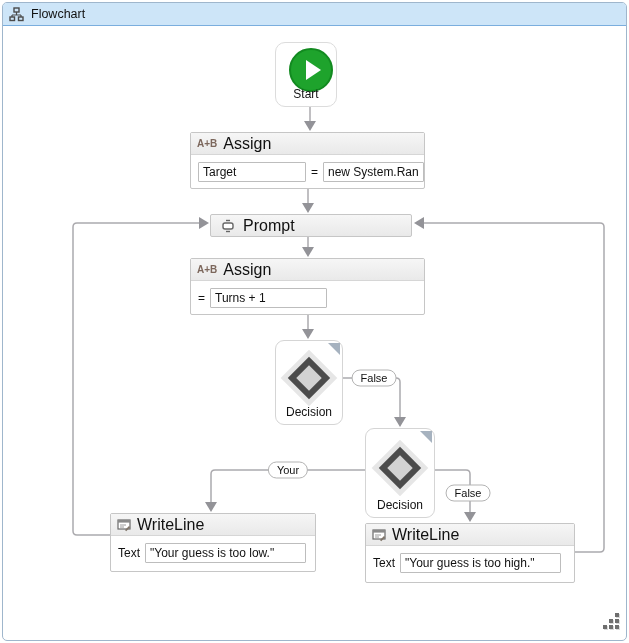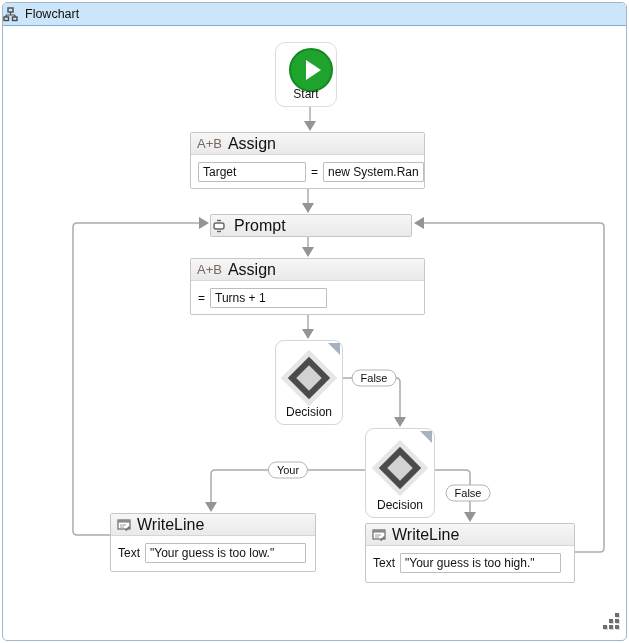--- a/index.html
+++ b/index.html
@@ -1,42 +1,42 @@
 <!DOCTYPE html>
 <html style="--titlebar-bg: #cde5f8; --titlebar-border: #7aaede; --outer-border: #9fb6cc; --connector: #abaaae; --arrow: #939398; --box-border: #c6c6c6; --header-bg-top: #f6f6f6; --header-bg-bottom: #e9e9e9; --input-border: #bdbdbd; --start-green: #1ea32c; --start-green-dark: #128a20; --diamond-dark: #4b4b4b; --diamond-light: #d2d2d2; --diamond-halo: #e6e6e6; --pill-border: #b3b3b3;"><head>
 <meta charset="utf-8">
 <style>
   html,body{margin:0;padding:0;width:629px;height:643px;background:#fff;overflow:hidden;
     font-family:"Liberation Sans",sans-serif;-webkit-font-smoothing:antialiased;}
   .frame{position:absolute;left:2px;top:2px;width:623px;height:637px;
     border:1px solid var(--outer-border,#9fb6cc);border-radius:5px;background:#fff;z-index:1;}
   .titlebar{position:absolute;left:0;top:0;right:0;height:22px;
     background:var(--titlebar-bg,#cde5f8);border-bottom:1px solid var(--titlebar-border,#7aaede);
-    border-radius:4px 4px 0 0;display:flex;align-items:center;gap:7px;}
+    border-radius:4px 4px 0 0;display:flex;align-items:center;padding-left:6px;gap:7px;}
   .tb-text{font-size:12.5px;color:#111;}
   .stage{position:absolute;inset:0;z-index:2;}
   .stage > div{position:absolute;}
   svg.wires{position:absolute;left:0;top:0;width:629px;height:643px;}
 
   
   .activity{background:#fff;border:1px solid var(--box-border,#c6c6c6);border-radius:2px;box-sizing:border-box;}
   .act-header{height:21px;display:flex;align-items:center;gap:6px;padding:0 6px;
     background:linear-gradient(var(--header-bg-top,#f6f6f6),var(--header-bg-bottom,#e9e9e9));
     border-bottom:1px solid #d6d6d6;}
   .act-title{font-size:16px;color:#111;}
-  .assign-ic{font-size:13px;font-weight:normal;color:#7c675c;letter-spacing:0;}
+  .assign-ic{font-size:10px;font-weight:bold;color:#7c675c;letter-spacing:0;}
   .act-body{display:flex;align-items:center;gap:5px;padding:7px 7px 0 7px;}
   .expr{height:20px;border:1px solid var(--input-border,#bdbdbd);border-radius:1px;background:#fff;
     font-family:"Liberation Sans",sans-serif;font-size:12px;color:#111;padding:0 4px;box-sizing:border-box;
     white-space:nowrap;overflow:hidden;}
   .eq{font-size:12px;color:#111;flex:0 0 auto;}
   .field-label{font-size:12px;color:#111;flex:0 0 auto;}
 
   
-  .prompt{display:flex;align-items:center;gap:8px;padding:0 1px;box-sizing:border-box;
+  .prompt{display:flex;align-items:center;gap:8px;padding:0 10px;box-sizing:border-box;
     background:linear-gradient(var(--header-bg-top,#f6f6f6),var(--header-bg-bottom,#e9e9e9));
     border:1px solid var(--box-border,#c6c6c6);border-radius:2px;}
 
   
   .startnode{width:62px;height:65px;background:#fff;border:1px solid #dcdcdc;border-radius:10px;box-sizing:border-box;}
   .start-circle{position:absolute;left:13px;top:5px;width:40px;height:40px;border-radius:50%;
     background:var(--start-green,#1ea32c);border:2px solid var(--start-green-dark,#128a20);box-sizing:content-box;}
   .play{position:absolute;left:15px;top:10px;width:0;height:0;
     border-left:15px solid #fff;border-top:10px solid transparent;border-bottom:10px solid transparent;}
   .node-label{position:absolute;left:0;right:0;bottom:5px;text-align:center;font-size:12px;color:#111;}

